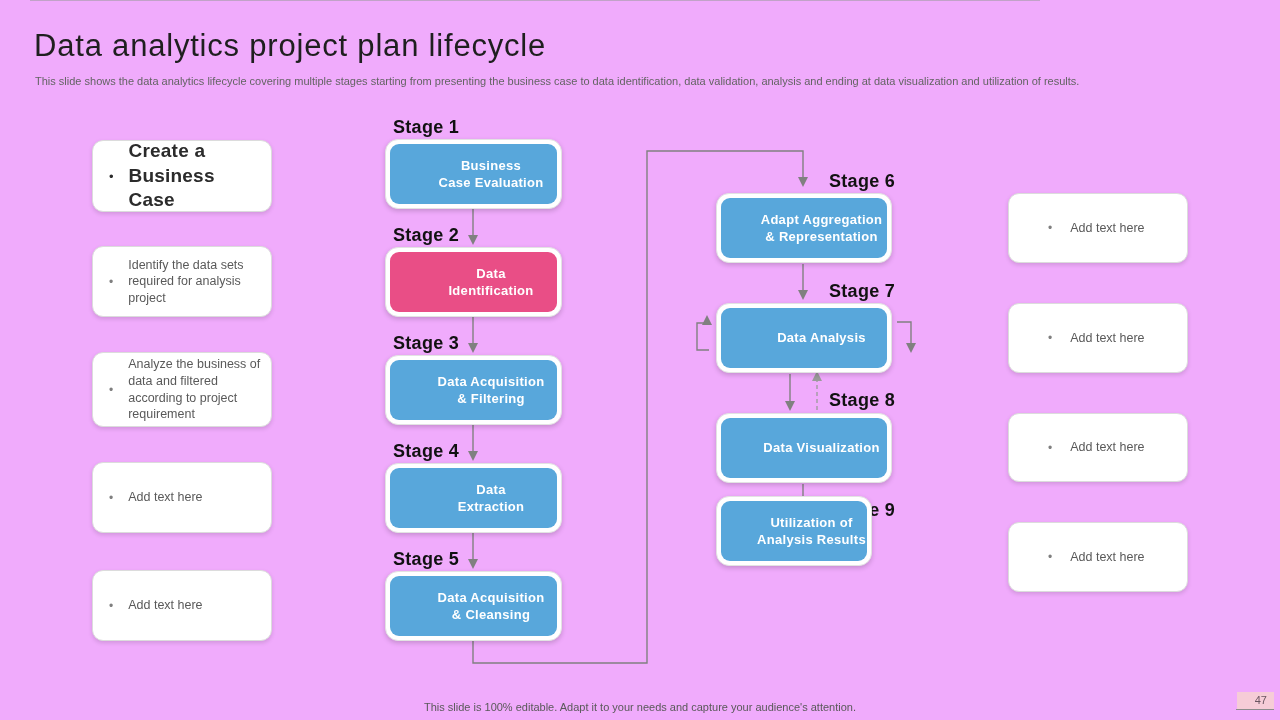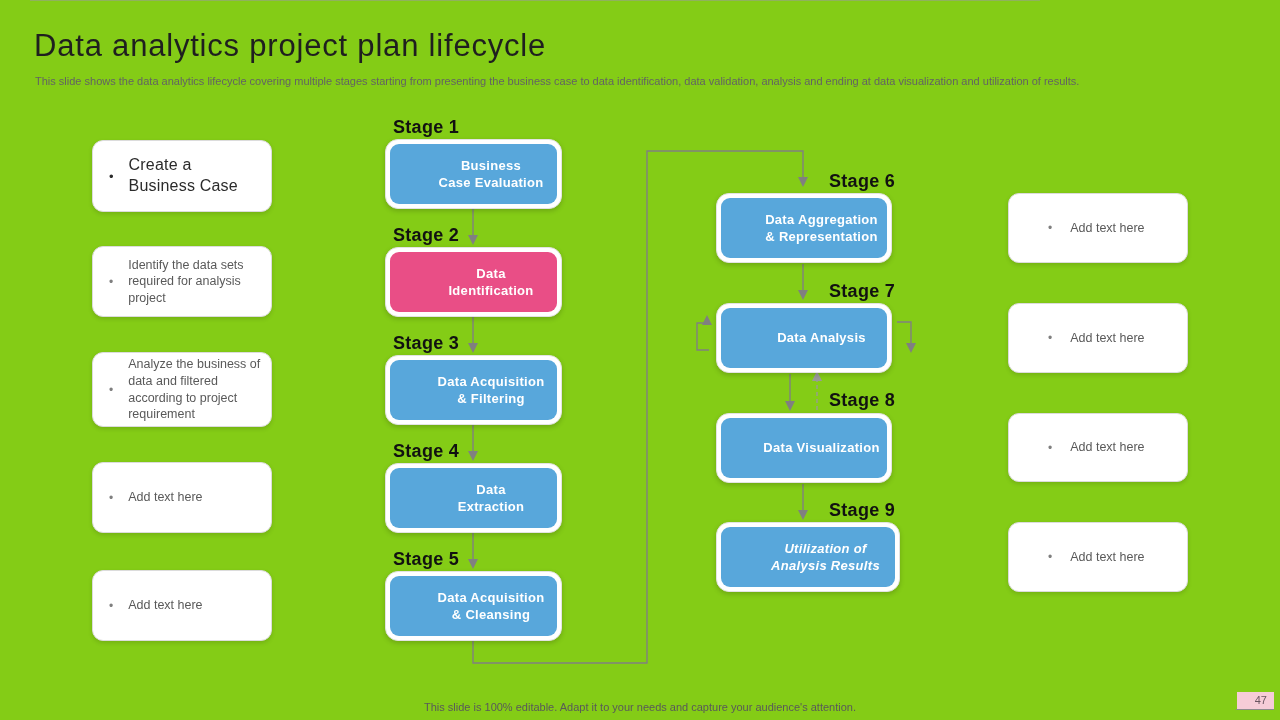--- a/index.html
+++ b/index.html
@@ -1,18 +1,18 @@
 <!DOCTYPE html>
 <html style="--stage-blue: #58A7DB; --stage-pink: #E94E86; --connector-gray: #808080; --badge-bg: #F6CCD7; --badge-text: #6B5560;"><head>
 <meta charset="utf-8">
 <style>
   * { margin:0; padding:0; box-sizing:border-box; }
   html,body { background:#e8e8e8; }
   #slide {
-    position:relative; width:1280px; height:720px; background:#84cc16;
+    position:relative; width:1280px; height:720px; background:#f0abfc;
     font-family:"Liberation Sans", sans-serif; overflow:hidden; margin:0 auto;
   }
   .top-edge { position:absolute; left:30px; top:0; width:1010px; height:1px; background:#9a9a9a; opacity:.55; }
 
   .title {
     position:absolute; left:34px; top:28px; font-size:31px; font-weight:400;
     color:#1f1f1f; letter-spacing:.8px;
   }
   .subtitle {
     position:absolute; left:35px; top:74px; width:1092px; font-size:11px;
@@ -20,21 +20,21 @@
   }
 
   
   .note-box {
     position:absolute; background:#fff; border:1px solid #dcdcdc; border-radius:11px;
     box-shadow:0 2px 4px rgba(0,0,0,.13); display:flex; align-items:center;
   }
   .note-box .bullet { color:#7f7f7f; font-size:12px; margin-left:16px; }
   .note-box .note-text { color:#595959; font-size:12.5px; line-height:1.33; margin-left:15px; }
   .note-box.emph .bullet { color:#2b2b2b; font-size:13px; }
-  .note-box.emph .note-text { color:#2b2b2b; font-size:16px; font-weight:400; line-height:1.3; letter-spacing:.2px; }
+  .note-box.emph .note-text { color:#2b2b2b; font-size:19px; font-weight:700; line-height:1.3; letter-spacing:.2px; }
   .note-box.ph .bullet { margin-left:39px; }
   .note-box.ph .note-text { margin-left:18px; }
 
   
   .stage-label {
     position:absolute; font-size:18px; font-weight:700; color:#111;
     letter-spacing:.3px; white-space:nowrap;
   }
 
   
@@ -176,21 +176,21 @@
   <div class="stage-card" style="left:385px; top:571px;">
     <div class="stage-fill">
         <div>Data Acquisition</div>
         <div>&amp; Cleansing</div>
       </div>
   </div>
 
   <div class="stage-label" style="left:829px; top:171px;">Stage 6</div>
   <div class="stage-card" style="left:716px; top:193px; width:176px;">
     <div class="stage-fill">
-        <div>Data Aggregation</div>
+        <div>Adapt Aggregation</div>
         <div>&amp; Representation</div>
       </div>
   </div>
 
   <div class="stage-label" style="left:829px; top:281px;">Stage 7</div>
   <div class="stage-card" style="left:716px; top:303px; width:176px;">
     <div class="stage-fill">
         <div>Data Analysis</div>
         <div></div>
       </div>
@@ -198,21 +198,21 @@
 
   <div class="stage-label" style="left:829px; top:390px;">Stage 8</div>
   <div class="stage-card" style="left:716px; top:413px; width:176px;">
     <div class="stage-fill">
         <div>Data Visualization</div>
         <div></div>
       </div>
   </div>
 
   <div class="stage-label" style="left:829px; top:500px;">Stage 9</div>
-  <div class="stage-card" style="left:716px; top:522px; width:184px;font-style:italic;">
+  <div class="stage-card" style="left:716px; top:496px; width:156px;">
     <div class="stage-fill">
         <div>Utilization of</div>
         <div>Analysis Results</div>
       </div>
   </div>
 
   <div class="note-box ph" style="left:1008px; top:193px; width:180px; height:70px;">
     <span class="bullet">•</span>
     <div class="note-text">Add text here</div>
   </div>

